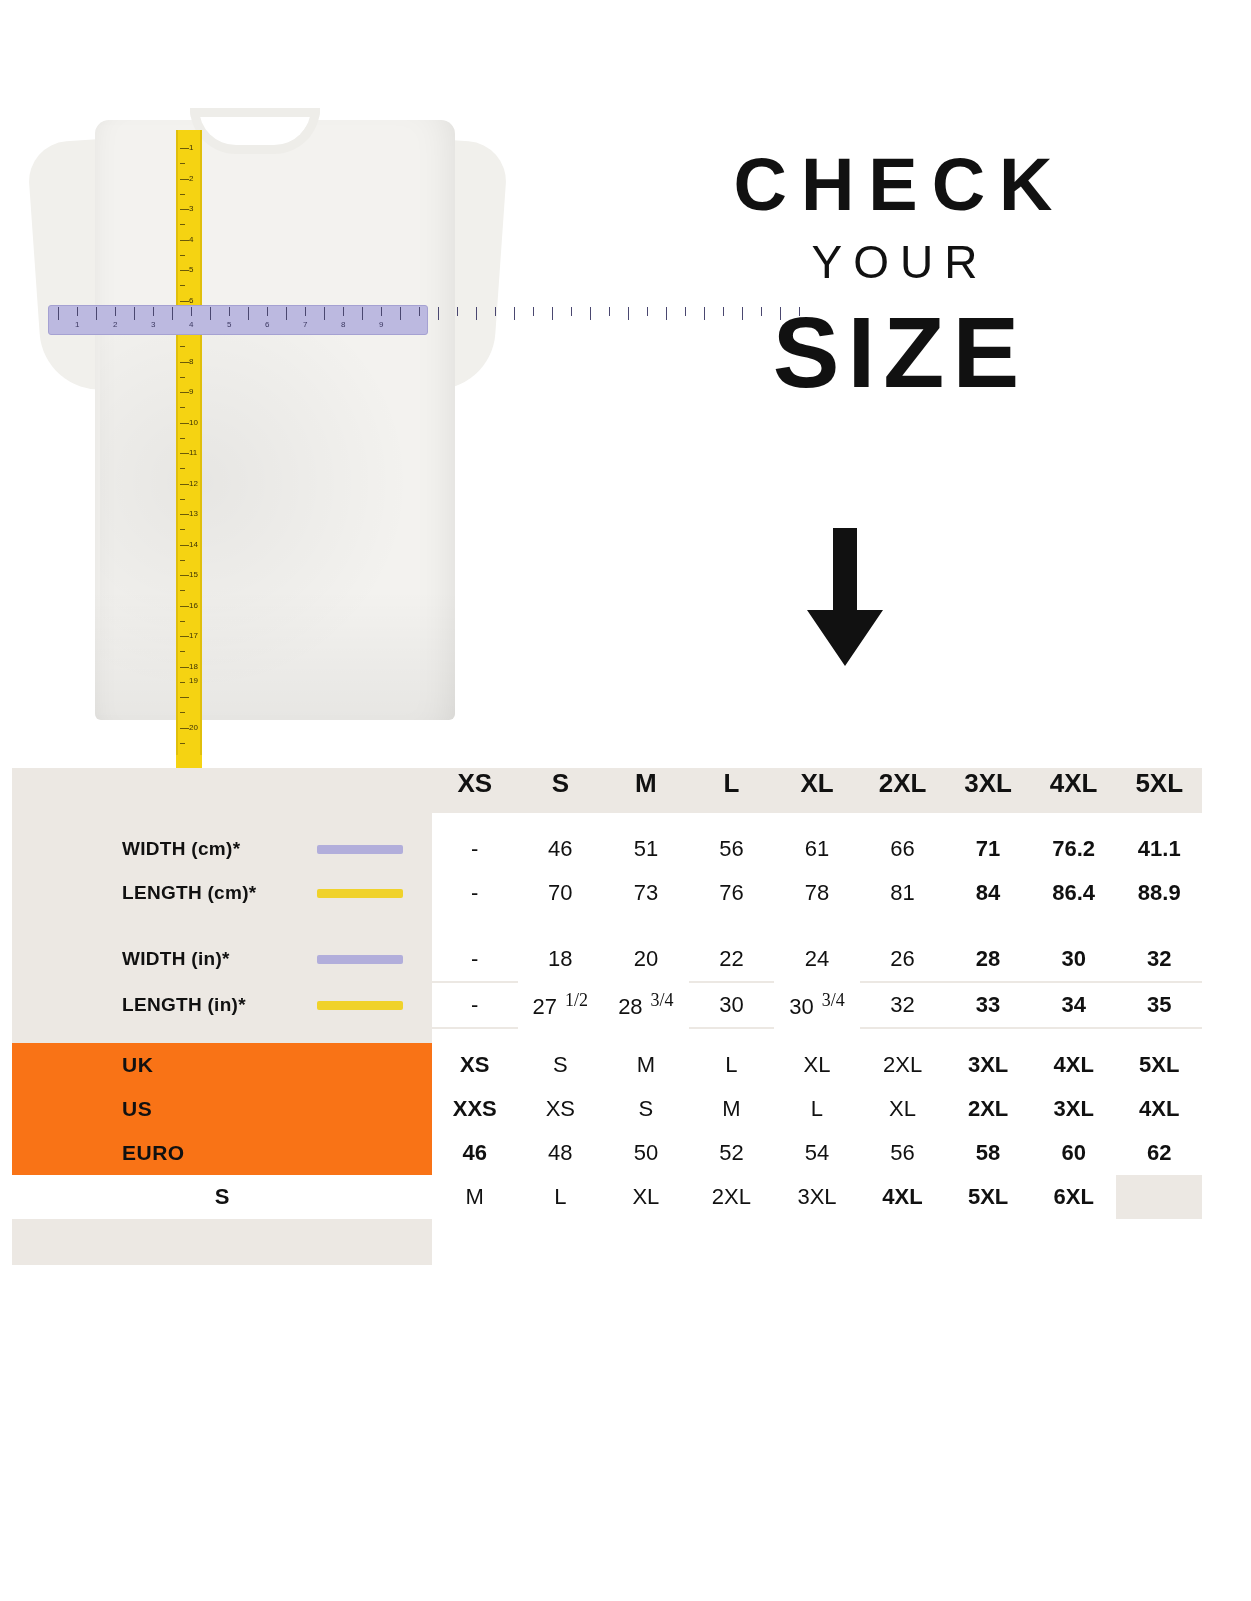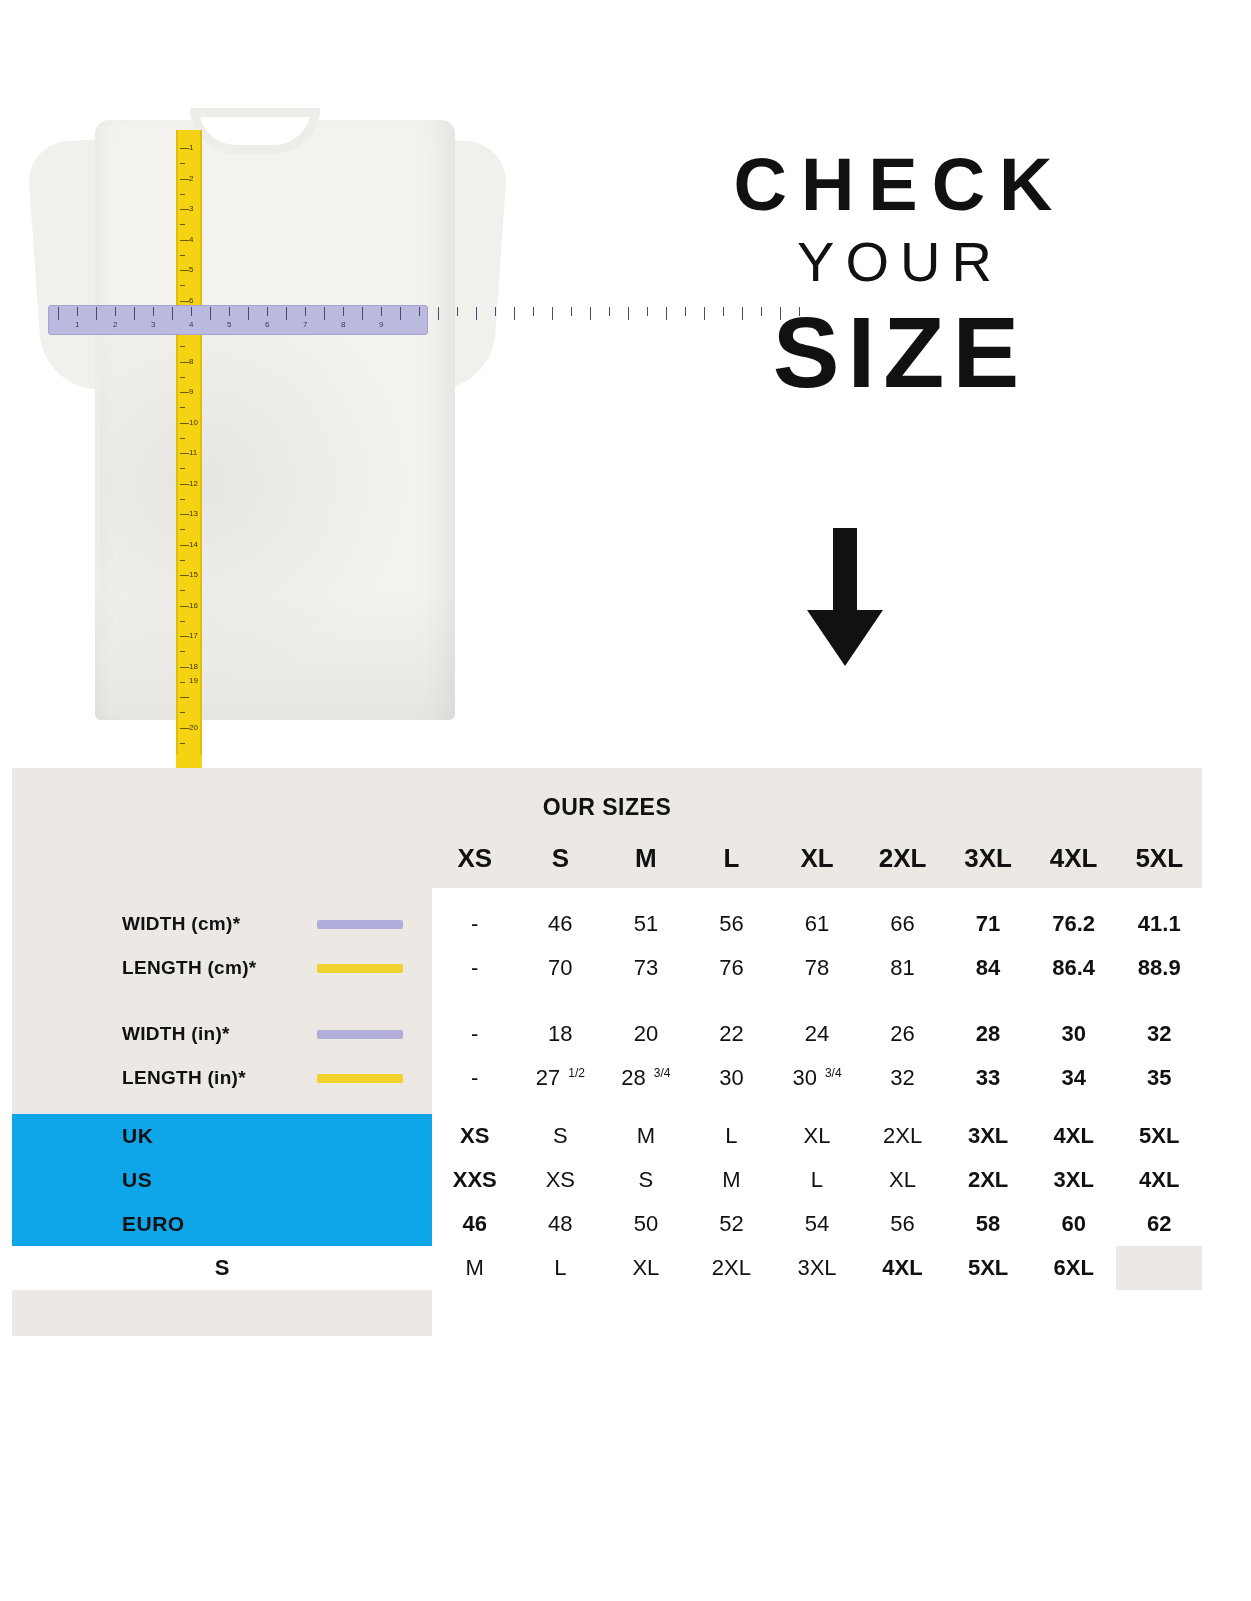--- a/index.html
+++ b/index.html
@@ -164,21 +164,21 @@
     text-align: center;
   }
   .headline .l1 {
     font-size: 74px;
     font-weight: bold;
     letter-spacing: 14px;
     line-height: 84px;
     color: #111111;
   }
   .headline .l2 {
-    font-size: 56px;
+    font-size: 46px;
     font-weight: normal;
     letter-spacing: 11px;
     line-height: 70px;
     color: #111111;
   }
   .headline .l3 {
     font-size: 100px;
     font-weight: bold;
     letter-spacing: 8px;
     line-height: 110px;
@@ -246,43 +246,44 @@
   }
   .val {
     text-align: center;
     font-size: 22px;
     color: #111;
     padding: 9px 0;
     background: #ffffff;
   }
   .val.bold { font-weight: bold; }
   .val sup {
-    font-size: 12px;
+    font-size: 18px;
     vertical-align: super;
     margin-left: 8px;
+    font-family: Liberation Serif, serif;
   }
   .spacer-row {
     display: grid;
     grid-template-columns: 420px repeat(9, 1fr);
   }
   .spacer-row .lbl { background: #ece8e3; height: 22px; }
   .spacer-row .wht { background: #ffffff; height: 22px; }
   .pad-row .lbl { background: #ece8e3; height: 14px; }
   .pad-row .wht { background: #ffffff; height: 14px; }
 
   .regional-title {
     text-align: center;
     font-size: 23px;
     font-weight: bold;
     padding: 22px 0 20px 0;
     background: #ece8e3;
     color: #111;
   }
   .reg-label-cell {
-    background: #0ea5e9;
+    background: #f97316;
     display: flex;
     align-items: center;
     height: 100%;
     padding-left: 110px;
     box-sizing: border-box;
   }
   .reg-label-cell .txt {
     font-size: 21px;
     font-weight: bold;
     color: #111;
@@ -433,21 +434,20 @@
 
   <div class="arrow-down">
     <svg width="80" height="140" viewBox="0 0 80 140">
       <polygon points="28,0 52,0 52,82 78,82 40,138 2,82 28,82" fill="#111111"></polygon>
     </svg>
   </div>
 </div>
 
 <div class="table-section">
 
-  <div class="band-title">OUR SIZES</div>
 
   <div class="row col-headers" id="colHeaders">
     <div></div>
   <div class="hcell">XS</div>
       <div class="hcell">S</div>
       <div class="hcell">M</div>
       <div class="hcell">L</div>
       <div class="hcell">XL</div>
       <div class="hcell">2XL</div>
       <div class="hcell">3XL</div>

